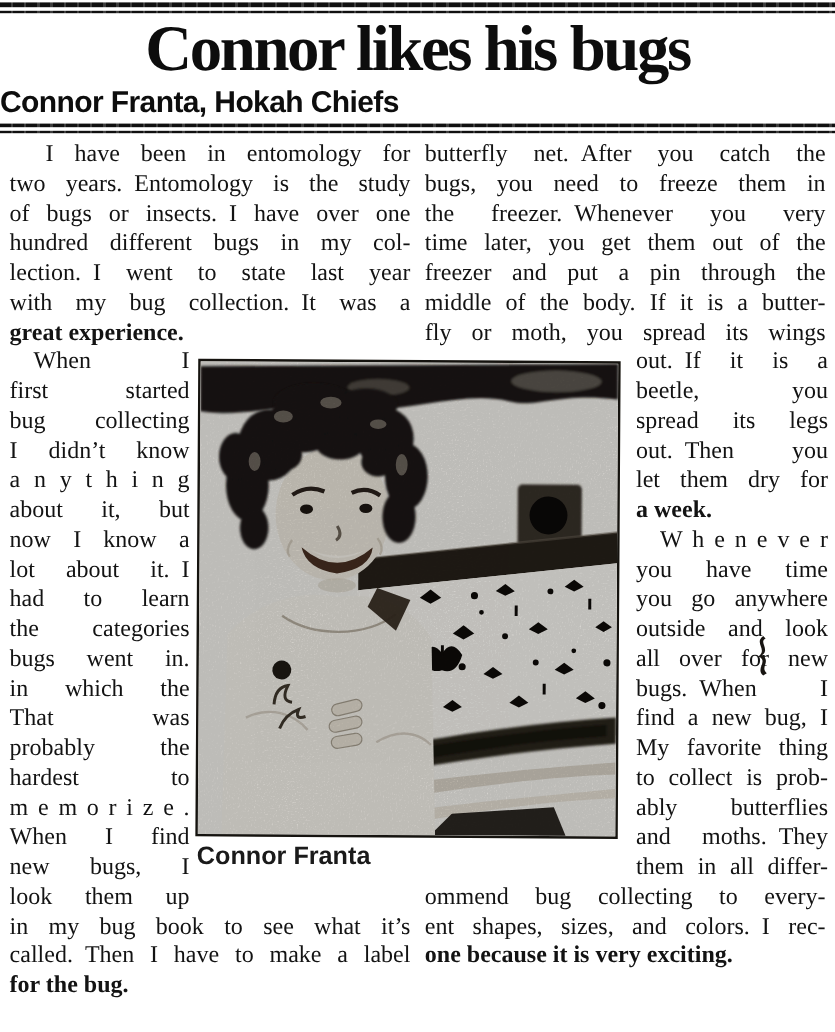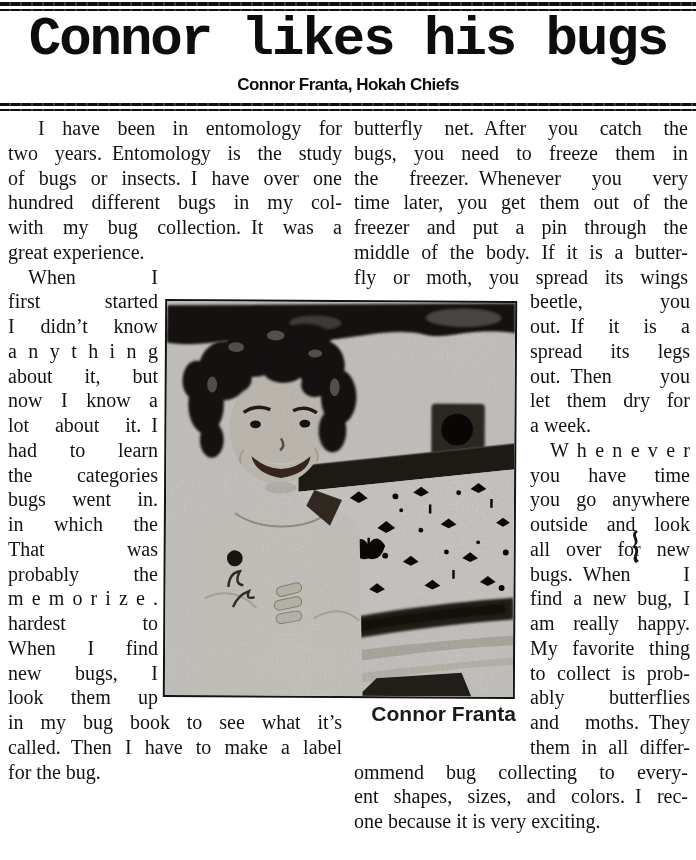--- a/index.html
+++ b/index.html
@@ -9,44 +9,44 @@
     font-family:"Liberation Serif", serif;
   }
   .rule{position:absolute;left:0;width:696px;
     background:repeating-linear-gradient(90deg,#101010 0 9px,#3c3c3c 9px 11px);}
   #rule-top-thick{top:2px;height:4px;}
   #rule-top-thin{top:9px;height:2px;}
   #rule-mid-thick{top:103px;height:3px;}
   #rule-mid-thin{top:109px;height:2px;}
   h1#headline{
     position:absolute;top:10px;left:0;width:696px;margin:0;
-    text-align:center;font-family:Liberation Mono, monospace;
+    text-align:center;font-family:Liberation Serif, serif;
     font-weight:bold;font-size:54px;line-height:60px;letter-spacing:-2px;color:#0d0d0d;
   }
   h2#byline{
     position:absolute;top:70px;left:0;width:696px;margin:0;
-    text-align:center;font-family:"Liberation Sans", sans-serif;
-    font-weight:bold;font-size:17px;line-height:30px;letter-spacing:-0.5px;color:#0d0d0d;
+    text-align:left;font-family:"Liberation Sans", sans-serif;
+    font-weight:bold;font-size:25px;line-height:30px;letter-spacing:-0.5px;color:#0d0d0d;
   }
   .col{position:absolute;top:116px;width:334px;}
   #col-left{left:8px;}
   #col-right{left:354px;}
   .ln{
     font-size:20px;line-height:24.75px;height:24.75px;
     white-space:nowrap;overflow:hidden;
     text-align:justify;text-align-last:justify;
   }
-  .ln-end{text-align-last:left;}
+  .ln-end{text-align-last:left;font-weight:bold;}
   .narrow-left{width:150px;}
   .narrow-right{width:160px;margin-left:176px;}
   figure#photo{position:absolute;left:164px;top:300px;margin:0;z-index:3;}
   #photo-frame{width:348px;height:394px;border:2px solid #15130f;background:#f3f1ec;overflow:hidden;}
   #photo-frame{transform:rotate(0.35deg);}
   figcaption#photo-caption{
-    margin-top:4px;width:352px;text-align:right;
+    margin-top:4px;width:352px;text-align:left;
     font-family:"Liberation Sans", sans-serif;font-weight:600;font-size:21px;color:#1a1a1a;
   }
   #ink-smudge{position:absolute;left:627px;top:529px;width:18px;height:38px;z-index:4;}
 </style>
 </head>
 <body>
 
 <header>
   <div class="rule" id="rule-top-thick"></div>
   <div class="rule" id="rule-top-thin"></div>
@@ -56,39 +56,41 @@
   <div class="rule" id="rule-mid-thin"></div>
 </header>
 
 <main>
   <div class="col" id="col-left">
     <div class="tblock">
         <div class="ln">  I have been in entomology for</div>
         <div class="ln">two years. Entomology is the study</div>
         <div class="ln">of bugs or insects. I have over one</div>
         <div class="ln">hundred different bugs in my col-</div>
+        <div class="ln">lection. I went to state last year</div>
         <div class="ln">with my bug collection. It was a</div>
         <div class="ln ln-end">great experience.</div>
       </div>
     <div class="tblock narrow-left">
         <div class="ln"> When I</div>
         <div class="ln">first started</div>
+        <div class="ln">bug collecting</div>
         <div class="ln">I didn’t know</div>
         <div class="ln">a n y t h i n g</div>
         <div class="ln">about it, but</div>
         <div class="ln">now I know a</div>
         <div class="ln">lot about it. I</div>
         <div class="ln">had to learn</div>
         <div class="ln">the categories</div>
         <div class="ln">bugs went in.</div>
         <div class="ln">in which the</div>
         <div class="ln">That was</div>
         <div class="ln">probably the</div>
+        <div class="ln">hardest to</div>
         <div class="ln">m e m o r i z e .</div>
-        <div class="ln">hardest to</div>
         <div class="ln">When I find</div>
         <div class="ln">new bugs, I</div>
         <div class="ln">look them up</div>
       </div>
     <div class="tblock">
         <div class="ln">in my bug book to see what it’s</div>
         <div class="ln">called. Then I have to make a label</div>
         <div class="ln ln-end">for the bug.</div>
       </div>
   </div>
@@ -96,34 +98,33 @@
     <div class="tblock">
         <div class="ln">butterfly net. After you catch the</div>
         <div class="ln">bugs, you need to freeze them in</div>
         <div class="ln">the freezer. Whenever you very</div>
         <div class="ln">time later, you get them out of the</div>
         <div class="ln">freezer and put a pin through the</div>
         <div class="ln">middle of the body. If it is a butter-</div>
         <div class="ln">fly or moth, you spread its wings</div>
       </div>
     <div class="tblock narrow-right">
+        <div class="ln">out. If it is a</div>
         <div class="ln">beetle, you</div>
-        <div class="ln">out. If it is a</div>
         <div class="ln">spread its legs</div>
         <div class="ln">out. Then you</div>
         <div class="ln">let them dry for</div>
         <div class="ln ln-end">a week.</div>
         <div class="ln"> W h e n e v e r</div>
         <div class="ln">you have time</div>
         <div class="ln">you go anywhere</div>
         <div class="ln">outside and look</div>
         <div class="ln">all over for new</div>
         <div class="ln">bugs. When I</div>
         <div class="ln">find a new bug, I</div>
-        <div class="ln">am really happy.</div>
         <div class="ln">My favorite thing</div>
         <div class="ln">to collect is prob-</div>
         <div class="ln">ably butterflies</div>
         <div class="ln">and moths. They</div>
         <div class="ln">them in all differ-</div>
       </div>
     <div class="tblock">
         <div class="ln">ommend bug collecting to every-</div>
         <div class="ln">ent shapes, sizes, and colors. I rec-</div>
         <div class="ln ln-end">one because it is very exciting.</div>

